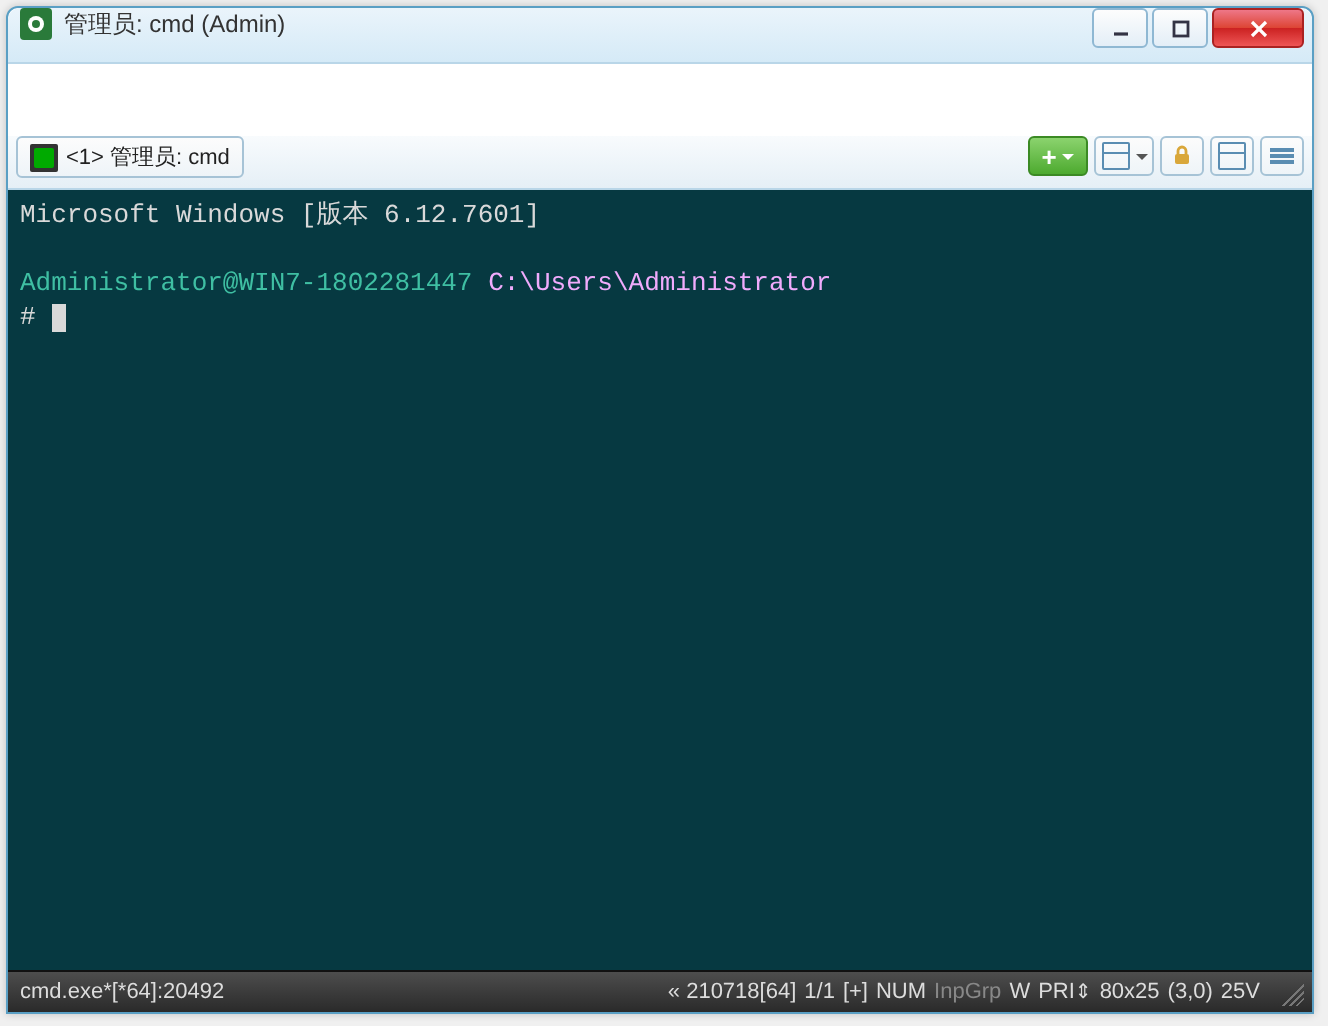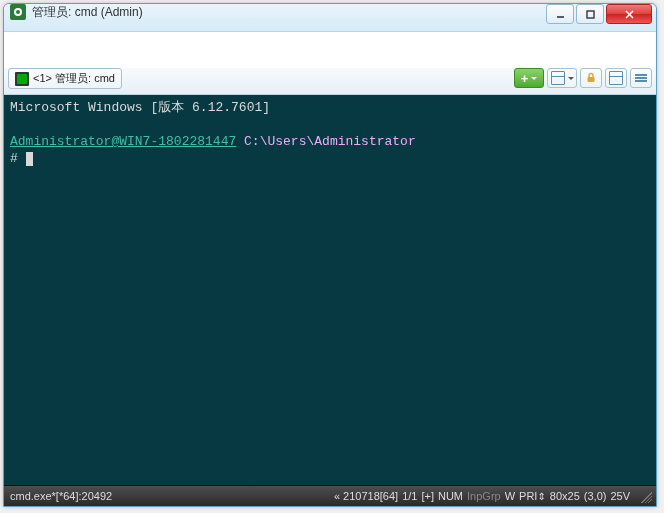--- a/index.html
+++ b/index.html
@@ -119,21 +119,21 @@
   flex: 1;
   background: #063941;
   color: #d9d9d9;
   font-family: Consolas, "Courier New", monospace;
   font-size: 13px;
   padding: 4px 6px;
   line-height: 17px;
   overflow: hidden;
   white-space: pre;
 }
-.term-user { color: #3fbfa3; text-decoration: underline; }
+.term-user { color: #3fbfa3; }
 .term-path { color: #f0abfc; }
 .cursor {
   display: inline-block; width: 7px; height: 14px;
   background: #d9d9d9; vertical-align: text-bottom;
 }
 .statusbar {
   height: 21px;
   background: linear-gradient(#4d4d4d,#2a2a2a);
   border-top: 1px solid #111;
   display: flex; align-items: center;

